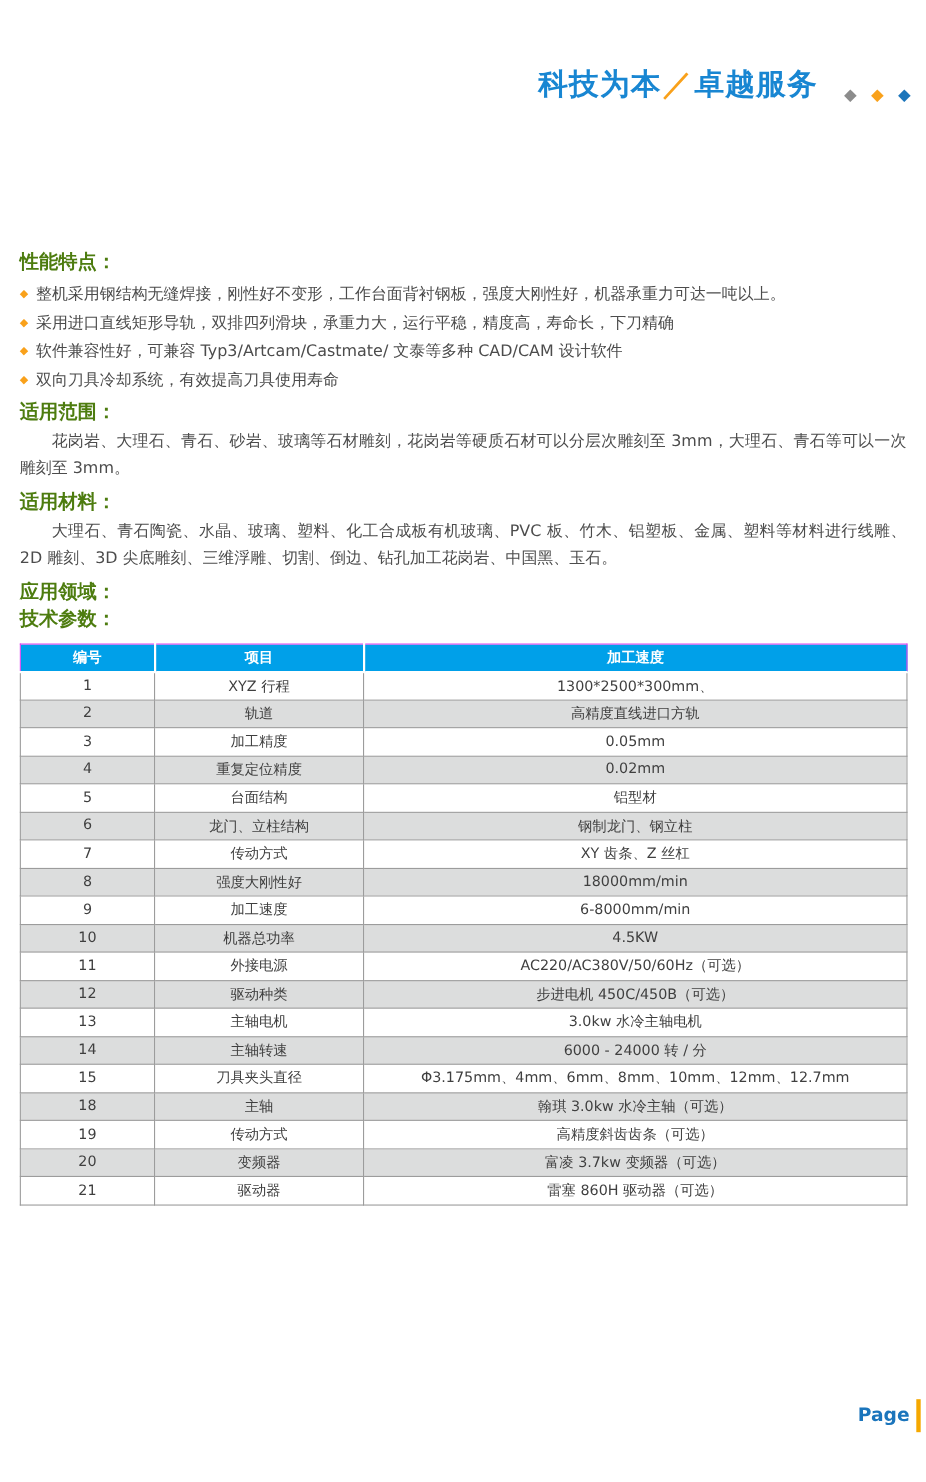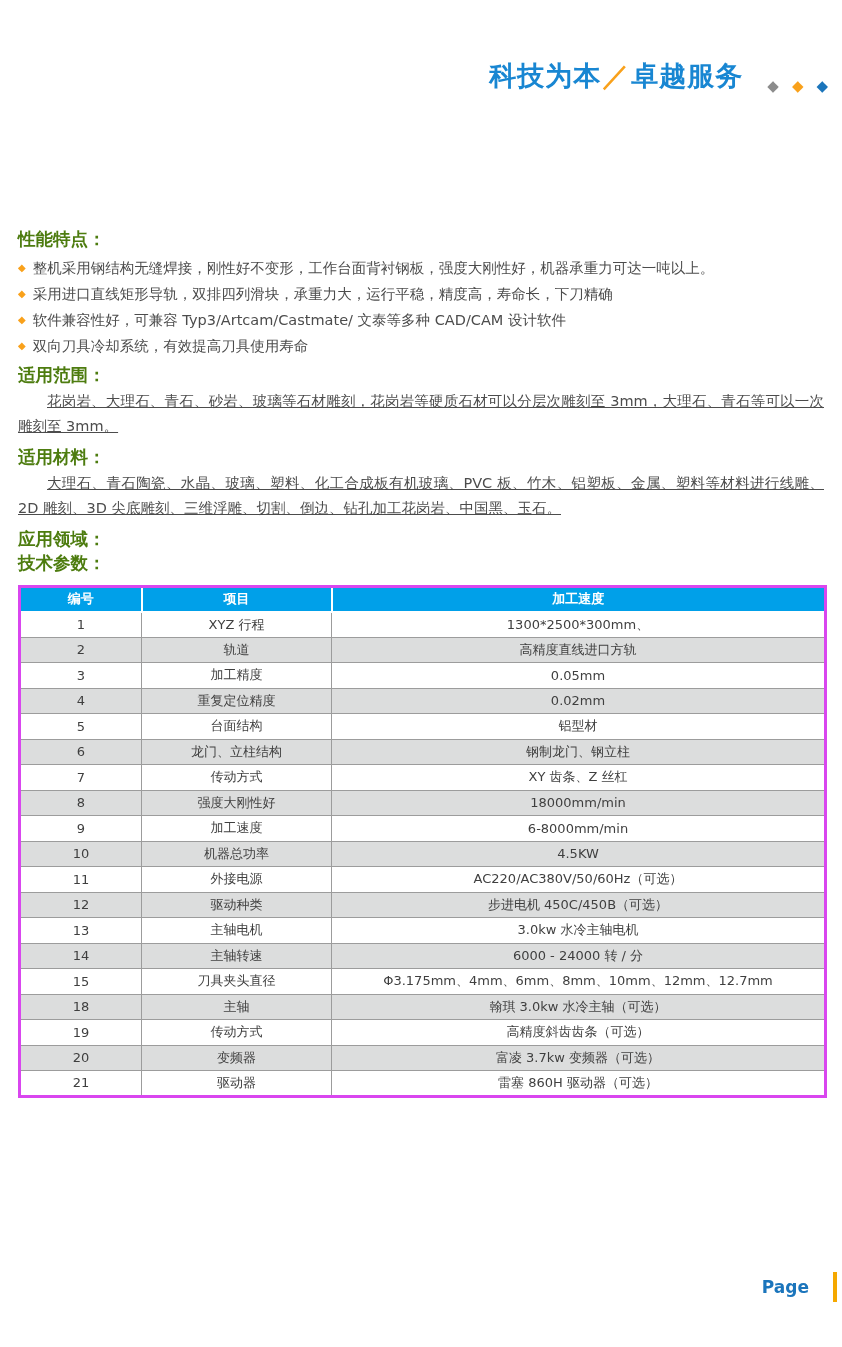--- a/index.html
+++ b/index.html
@@ -39,46 +39,46 @@
   .mt-big  { margin-top: 56px; }
 
   .bullets { margin: 5px 0 3px 0; }
   .bullet { line-height: 25px; font-size: 14.5px; color: #4c4c4c; }
   .diamond-bullet {
     color: #F9A11B; font-size: 10px; margin-right: 7px;
     position: relative; top: -2px;
   }
   p.para {
     margin: 2px 0 6px 0; font-size: 14.5px; line-height: 25px;
-    text-indent: 2em; text-align: justify; color: #4c4c4c; text-decoration: underline;
+    text-indent: 2em; text-align: justify; color: #4c4c4c;
   }
 
   
   table.spec {
     border-collapse: collapse; width: 806px; margin-top: 10px;
-    table-layout: fixed; border: 3px solid #d946ef;
+    table-layout: fixed; border: 1px solid #d946ef;
   }
   table.spec th {
     background: #00A0E9; color: #ffffff; font-weight: bold;
     font-size: 13px; height: 25px; padding: 0 4px;
     border-right: 2px solid #ffffff; border-bottom: 2px solid #ffffff;
   }
   table.spec th:last-child { border-right: none; }
   table.spec td {
     height: 25.5px; font-size: 13px; color: #3f3f3f;
     text-align: center; padding: 0 6px;
     border: 1px solid #9c9c9c; background: #ffffff;
     overflow: hidden; white-space: nowrap;
   }
   table.spec tbody tr:nth-child(even) td { background: #DCDDDD; }
 
   
   .page-footer {
     position: absolute; top: 1272px; right: 5px;
-    display: flex; align-items: center; gap: 24px;
+    display: flex; align-items: center; gap: 6px;
   }
   .page-label { color: #1B75BC; font-weight: bold; font-size: 17px; }
   .accent-bar { width: 4px; height: 30px; background: #F5A800; }
 </style>
 </head>
 <body>
 
 <div class="page-header">
   <div class="main-title">
     <span>科技为本</span><span class="slash">／</span><span>卓越服务</span>

